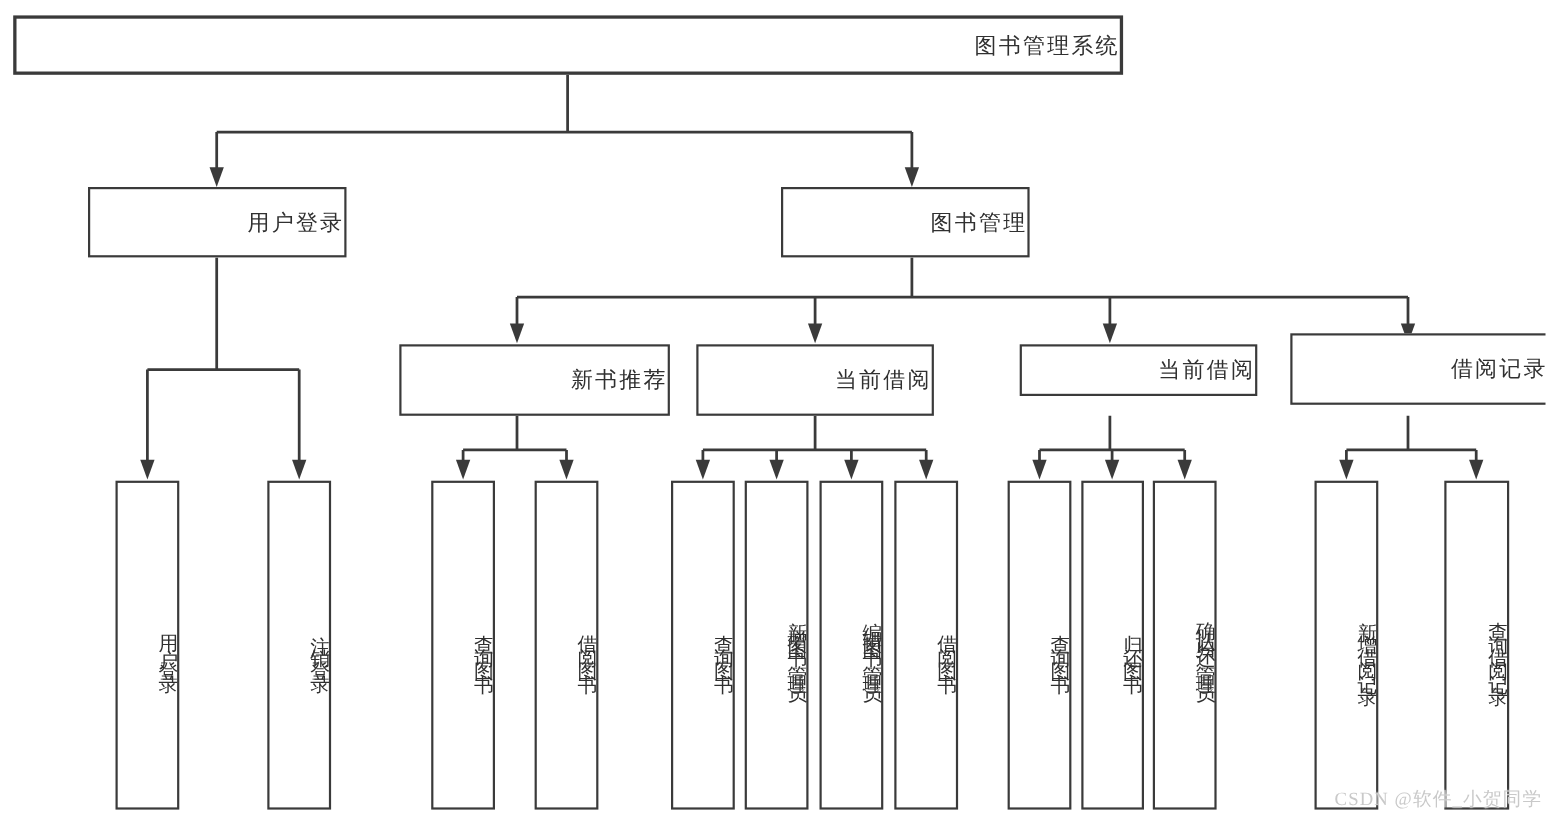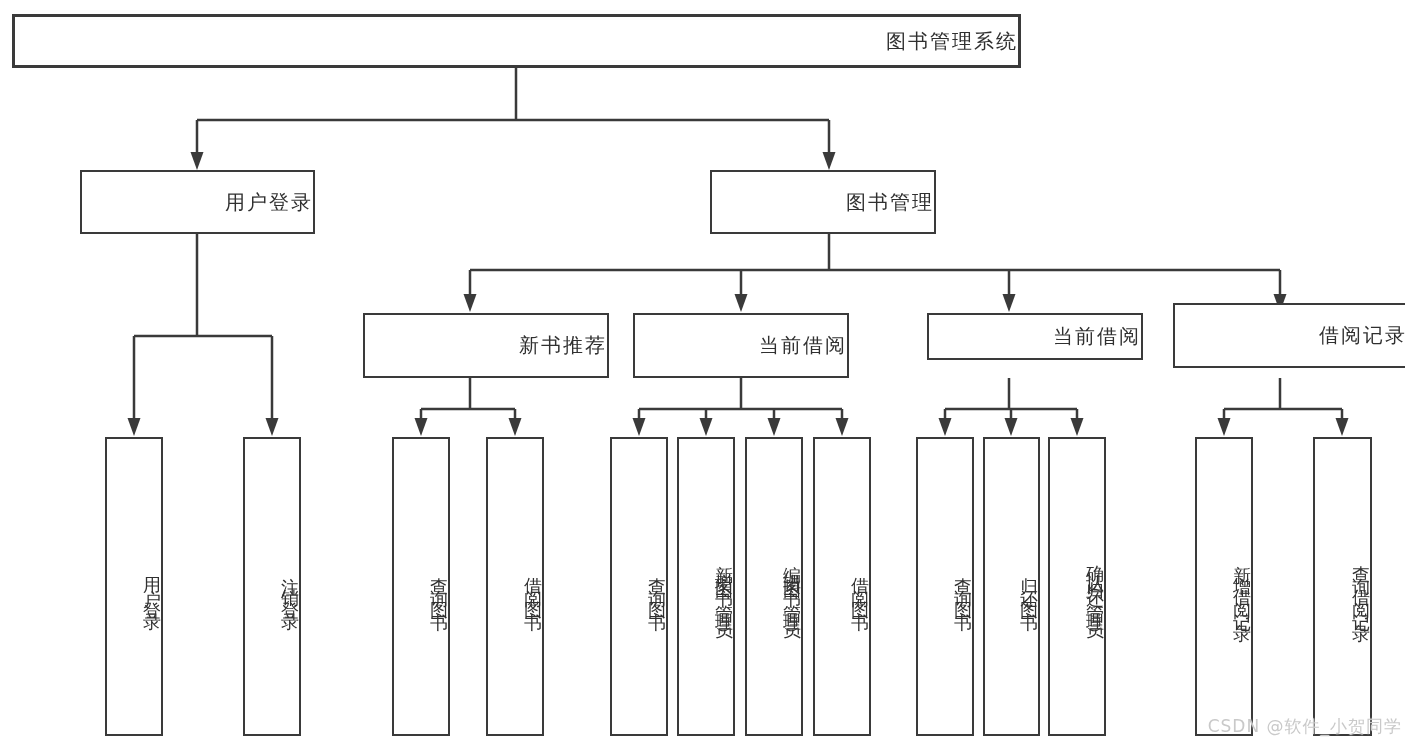--- a/index.html
+++ b/index.html
@@ -44,20 +44,21 @@
   .leaf.tight .vtext { letter-spacing: 8px; }
   .watermark {
     position: absolute;
     right: 3px;
     top: 715px;
     font-size: 17px;
     color: var(--watermark);
     text-shadow: 0 0 2px #ffffff;
     letter-spacing: 1px;
     white-space: nowrap;
+    font-family: Liberation Serif, serif;
   }
   svg .wire { stroke: var(--line); stroke-width: 2.5; fill: none; }
   svg .head { fill: var(--line); stroke: none; }
 </style>
 </head>
 <body>
 
 <svg id="connectors" viewBox="0 0 1405 747" xmlns="http://www.w3.org/2000/svg">
 
   <g>

